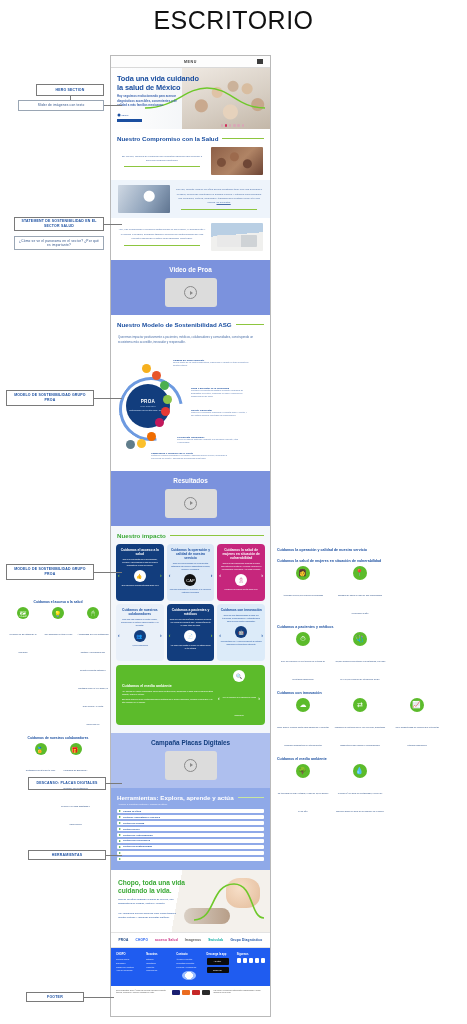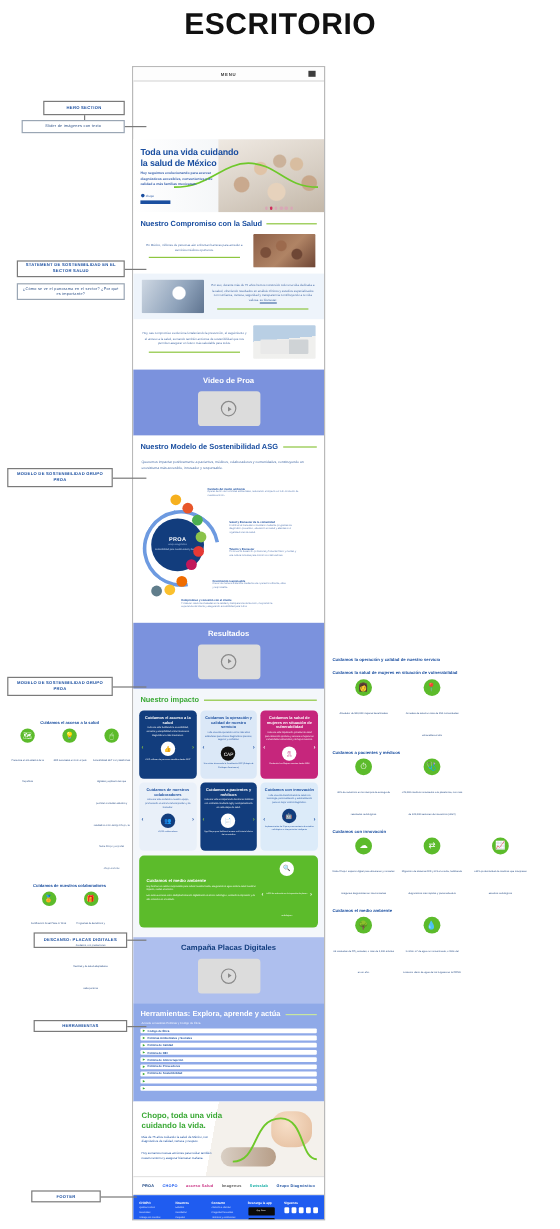--- a/index.html
+++ b/index.html
@@ -1,40 +1,40 @@
 <!DOCTYPE html>
 <html><head>
 <meta charset="utf-8">
 <style>
   html,body{margin:0;padding:0;background:#ffffff;}
   body{width:467px;height:1024px;position:relative;font-family:"Liberation Sans",sans-serif;overflow:hidden;}
 
   
   .page-title{
     position:absolute;top:6px;left:0;width:467px;text-align:center;
-    font-size:25px;font-weight:bold;letter-spacing:.5px;color:#111;
+    font-size:25px;font-weight:normal;letter-spacing:.5px;color:#111;
   }
 
   
   .mock{
     position:absolute;left:110px;top:55px;width:161px;height:962px;
     background:#ffffff;border:1px solid #b9b9b9;box-sizing:border-box;
     overflow:hidden;
   }
   .mock section{position:relative;}
 
   
   .menubar{height:11px;background:#fdfdfd;border-bottom:1px solid #d9d9d9;
     display:flex;align-items:center;justify-content:center;position:relative;}
   .menubar .mlabel{font-size:3.6px;letter-spacing:.6px;color:#3c3c3c;font-weight:bold;}
   .burger{position:absolute;right:7px;top:3px;width:6px;height:5px;background:#3c3c3c;}
 
   
   .hero{height:61px;background:linear-gradient(90deg,#ffffff 0%,#f4f6f8 48%,#e7e3de 100%);
-    position:relative;overflow:hidden;margin-top:48px;}
+    position:relative;overflow:hidden;}
   .hero .photo{position:absolute;right:0;top:0;width:88px;height:61px;
     background:
       radial-gradient(circle at 22% 62%,#c9a98e 6px,transparent 7px),
       radial-gradient(circle at 40% 40%,#e0c3a6 5px,transparent 6px),
       radial-gradient(circle at 58% 30%,#cbb29a 5px,transparent 6px),
       radial-gradient(circle at 74% 34%,#d8bda0 5px,transparent 6px),
       radial-gradient(circle at 86% 60%,#c7a78b 6px,transparent 7px),
       radial-gradient(circle at 55% 72%,#e6d2bc 7px,transparent 8px),
       linear-gradient(160deg,#efe9e2,#d6cdc2 60%,#c3b7a8);}
   .hero .curve{position:absolute;left:34px;bottom:17px;width:120px;height:26px;}

